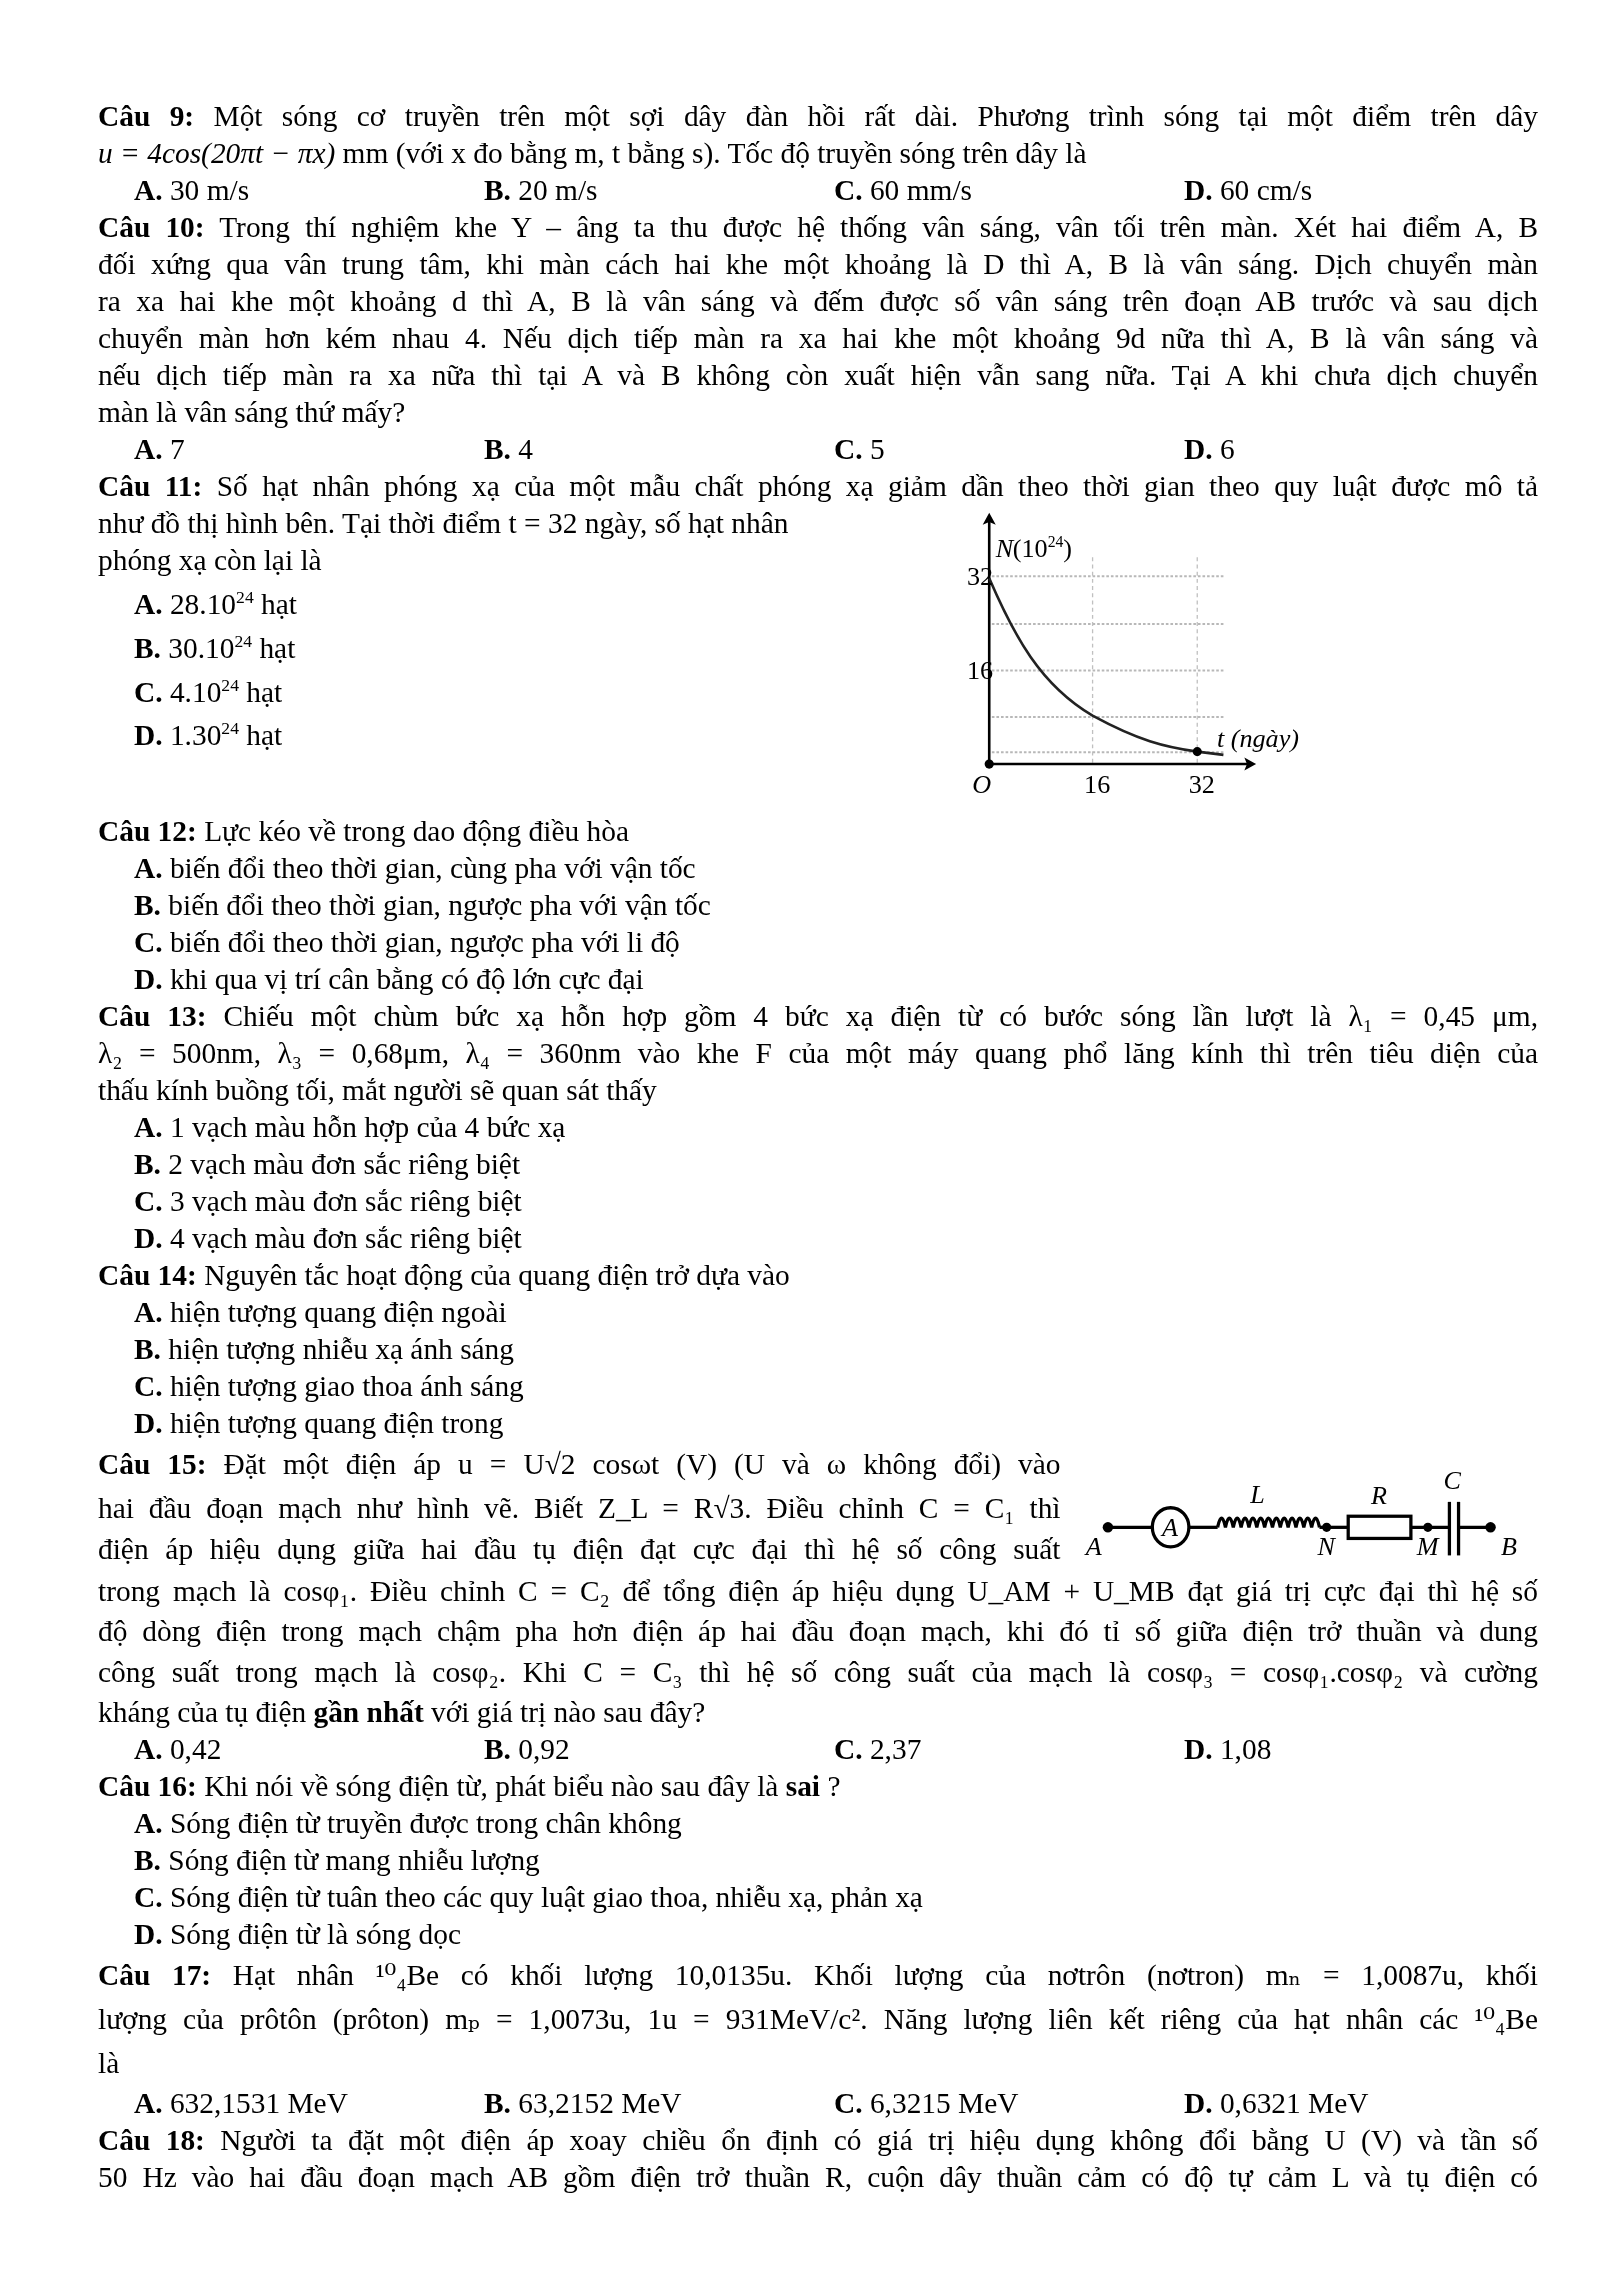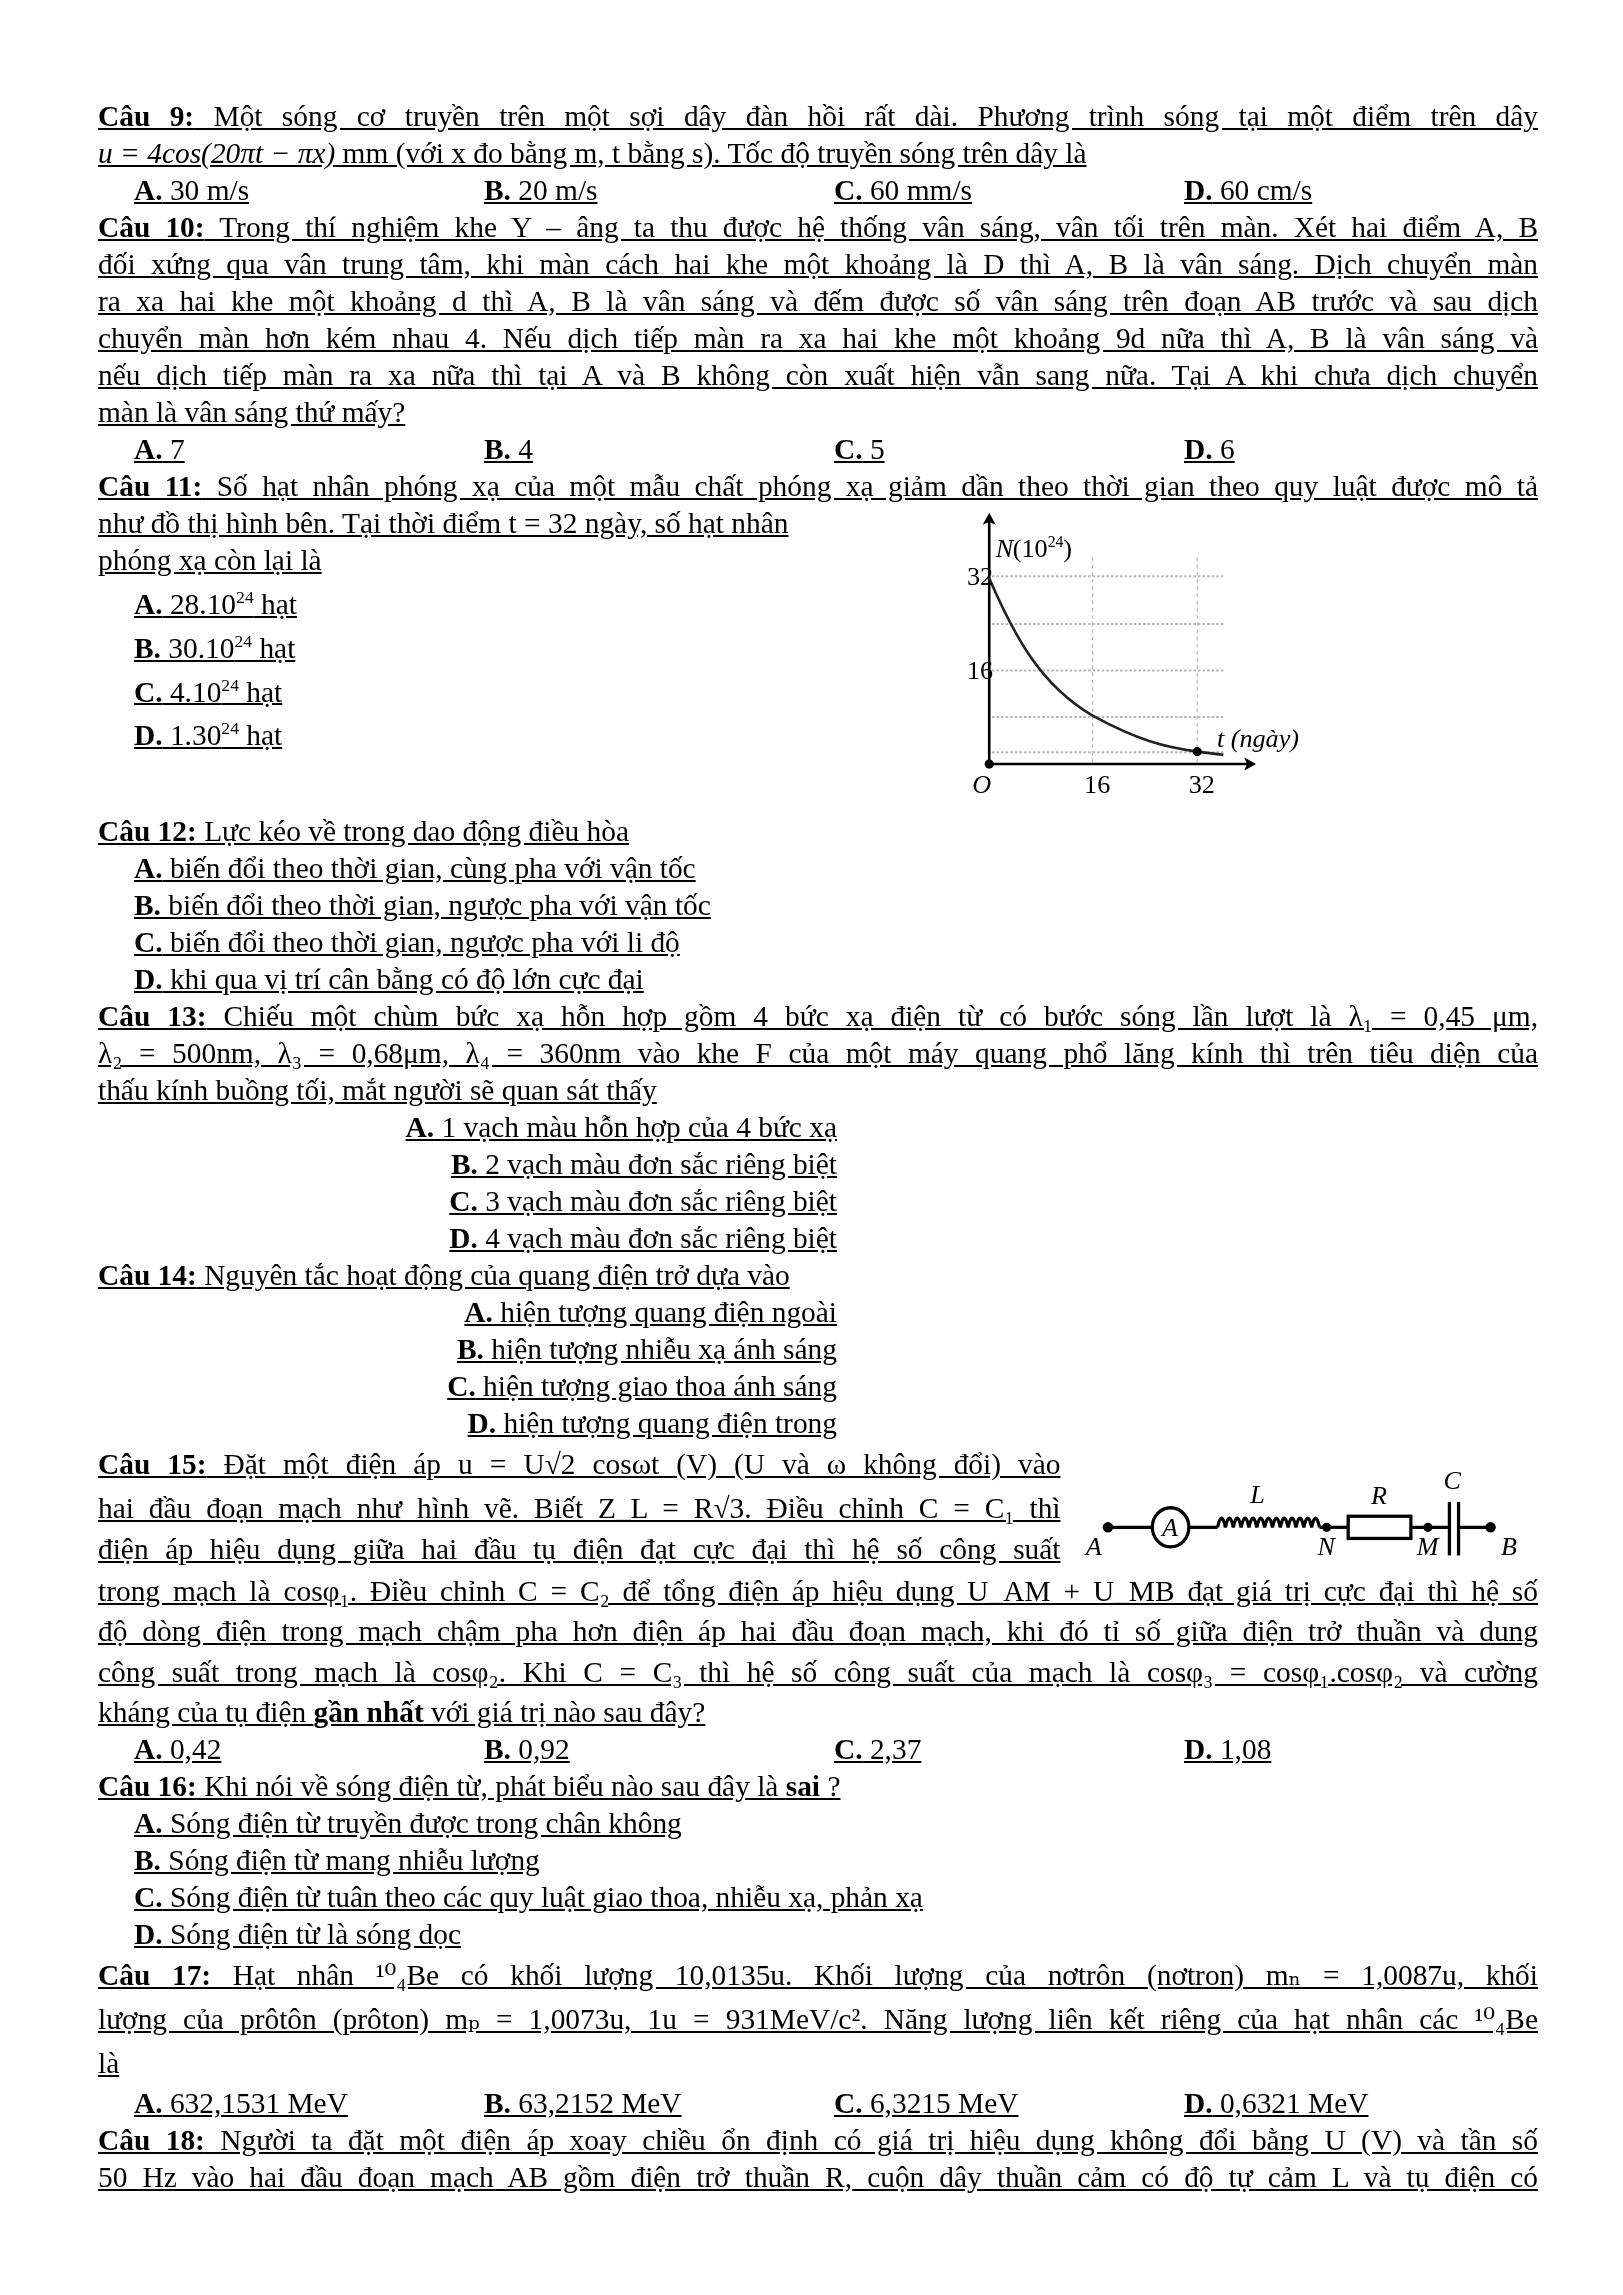--- a/index.html
+++ b/index.html
@@ -1,25 +1,25 @@
 <!DOCTYPE html>
 <html style="font-size:10.5px"><head>
 <meta charset="utf-8">
 <style>
   html, body { margin:0; padding:0; background:#ffffff; }
   body { width:1623px; height:2295px; position:relative; overflow:hidden;
          font-family:"Liberation Serif","DejaVu Serif",serif; color:#000; font-size:29.4px; }
   .page { position:absolute; left:98px; top:98px; width:1440px; }
-  .q { margin:0;text-decoration:underline; }
+  .q { margin:0; }
   .line { line-height:37px; white-space:nowrap; text-align:justify; }
   .jline { line-height:37px; text-align:justify; text-align-last:justify; white-space:nowrap; }
   .qlabel { font-weight:bold; }
   .opts4 { display:flex; line-height:37px; padding-left:36px; }
   .opts4 .opt { width:350px; white-space:nowrap; }
-  .opts2 { display:flex; flex-wrap:wrap; line-height:37px; padding-left:36px;text-align:right; }
+  .opts2 { display:flex; flex-wrap:wrap; line-height:37px; padding-left:36px; }
   .opts2 .opt { width:703px; white-space:nowrap; }
   .opts1 { line-height:37px; padding-left:36px; }
   .opt b { font-weight:bold; }
   i, .m { font-style:italic; }
   sub, sup { font-size:60%; }
   .row11 { display:flex; }
   .row11 .left { width:844px; }
   .chart { position:relative; width:589px; height:308px; }
   .row15 { display:flex; align-items:flex-end; }
   .row15 .left { width:968px; }

